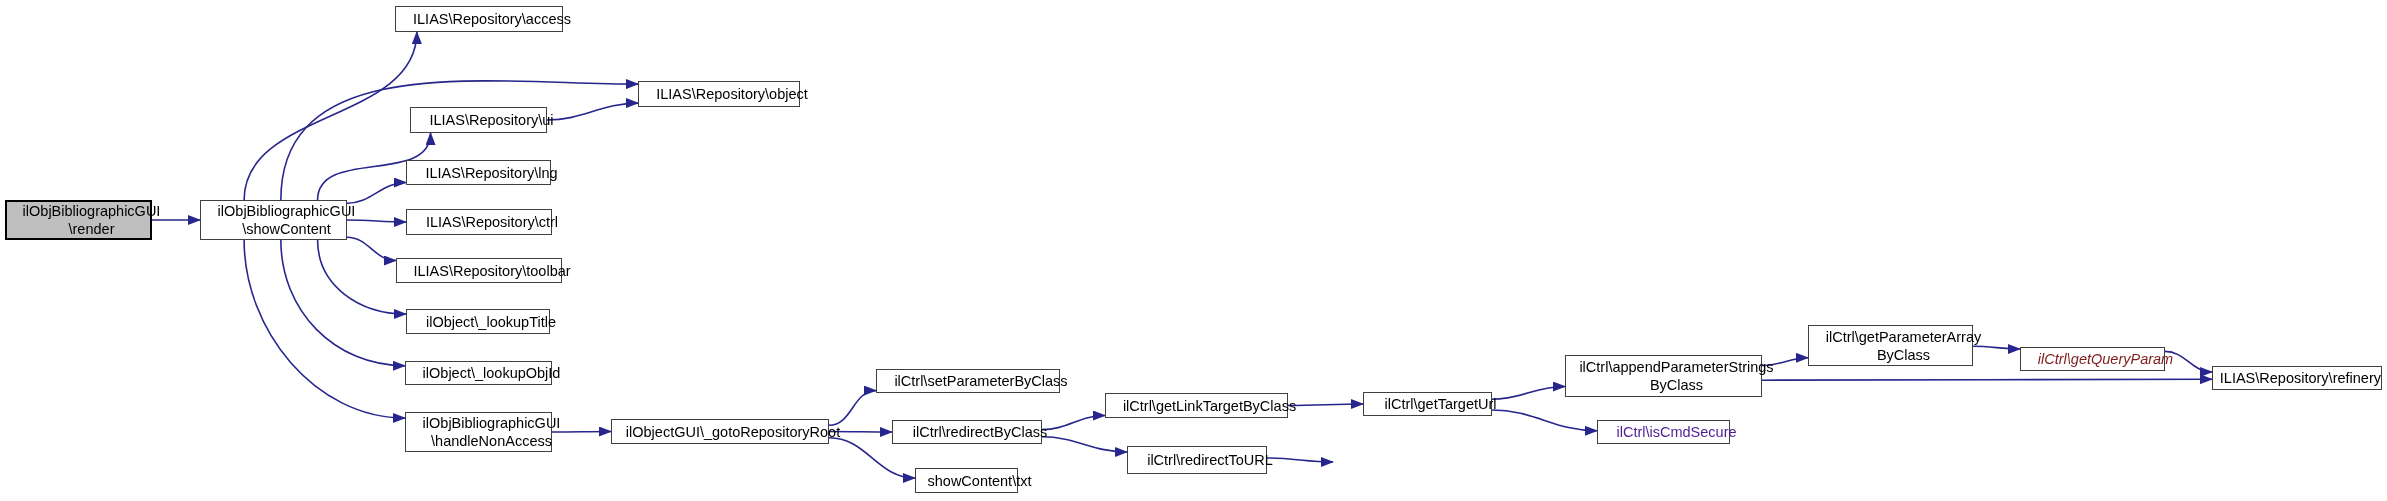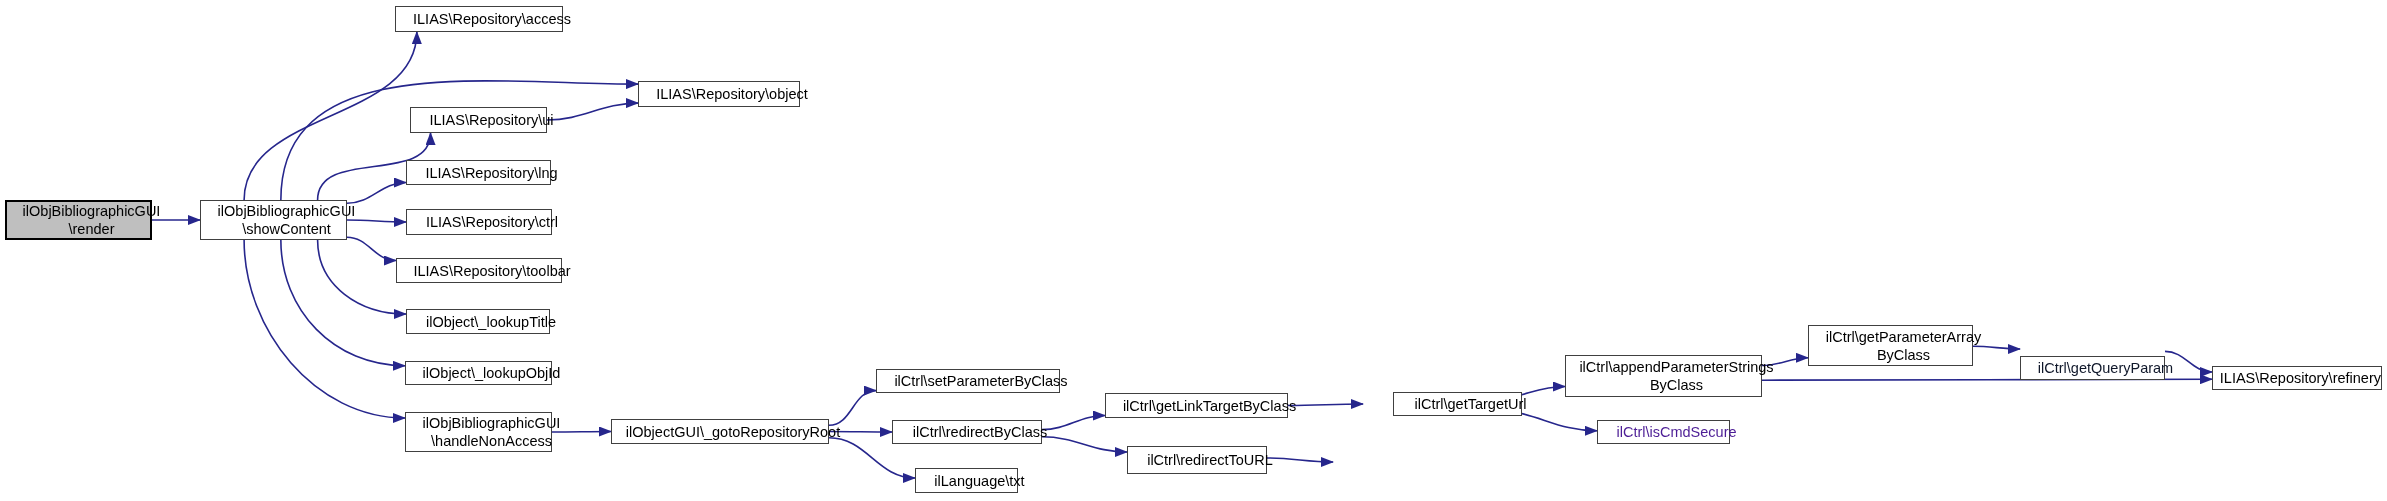--- a/index.html
+++ b/index.html
@@ -116,41 +116,41 @@
     <div class="node" style="left: 611px; top: 419px; width: 218px; height: 25px; background: rgb(255, 255, 255); border-color: rgb(64, 64, 64); color: rgb(0, 0, 0);">
       <div class="lbl">ilObjectGUI\_gotoRepositoryRoot</div>
     </div>
     <div class="node" style="left: 876px; top: 369px; width: 184px; height: 24px; background: rgb(255, 255, 255); border-color: rgb(64, 64, 64); color: rgb(0, 0, 0);">
       <div class="lbl">ilCtrl\setParameterByClass</div>
     </div>
     <div class="node" style="left: 892px; top: 420px; width: 150px; height: 24px; background: rgb(255, 255, 255); border-color: rgb(64, 64, 64); color: rgb(0, 0, 0);">
       <div class="lbl">ilCtrl\redirectByClass</div>
     </div>
     <div class="node" style="left: 915px; top: 468px; width: 103px; height: 25px; background: rgb(255, 255, 255); border-color: rgb(64, 64, 64); color: rgb(0, 0, 0);">
-      <div class="lbl">ilLanguage\txt</div>
+      <div class="lbl">showContent\txt</div>
     </div>
     <div class="node" style="left: 1105px; top: 393px; width: 183px; height: 25px; background: rgb(255, 255, 255); border-color: rgb(64, 64, 64); color: rgb(0, 0, 0);">
       <div class="lbl">ilCtrl\getLinkTargetByClass</div>
     </div>
     <div class="node" style="left: 1127px; top: 446px; width: 140px; height: 28px; background: rgb(255, 255, 255); border-color: rgb(64, 64, 64); color: rgb(0, 0, 0);">
       <div class="lbl">ilCtrl\redirectToURL</div>
     </div>
-    <div class="node" style="left: 1363px; top: 392px; width: 129px; height: 24px; background: rgb(255, 255, 255); border-color: rgb(64, 64, 64); color: rgb(0, 0, 0); margin-left: 30px;">
+    <div class="node" style="left: 1363px; top: 392px; width: 129px; height: 24px; background: rgb(255, 255, 255); border-color: rgb(64, 64, 64); color: rgb(0, 0, 0);">
       <div class="lbl">ilCtrl\getTargetUrl</div>
     </div>
     <div class="node" style="left: 1565px; top: 355px; width: 197px; height: 42px; background: rgb(255, 255, 255); border-color: rgb(64, 64, 64); color: rgb(0, 0, 0);">
       <div class="lbl">ilCtrl\appendParameterStrings</div>
       <div class="lbl">ByClass</div>
     </div>
     <div class="node" style="left: 1597px; top: 420px; width: 133px; height: 24px; background: rgb(255, 255, 255); border-color: rgb(64, 64, 64); color: #4c1d95;">
       <div class="lbl">ilCtrl\isCmdSecure</div>
     </div>
     <div class="node" style="left: 1808px; top: 325px; width: 165px; height: 41px; background: rgb(255, 255, 255); border-color: rgb(64, 64, 64); color: rgb(0, 0, 0);">
       <div class="lbl">ilCtrl\getParameterArray</div>
       <div class="lbl">ByClass</div>
     </div>
-    <div class="node" style="left: 2020px; top: 356px; width: 145px; height: 24px; background: rgb(255, 255, 255); border-color: rgb(64, 64, 64); color: #0f172a;">
+    <div class="node" style="left: 2020px; top: 347px; width: 145px; height: 24px; background: rgb(255, 255, 255); border-color: rgb(64, 64, 64); color: #7f1d1d; font-style: italic;">
       <div class="lbl">ilCtrl\getQueryParam</div>
     </div>
     <div class="node" style="left: 2212px; top: 366px; width: 170px; height: 24px; background: rgb(255, 255, 255); border-color: rgb(64, 64, 64); color: rgb(0, 0, 0); align-items: flex-end;">
       <div class="lbl">ILIAS\Repository\refinery</div>
     </div>
   </div>
 
 </body></html>

